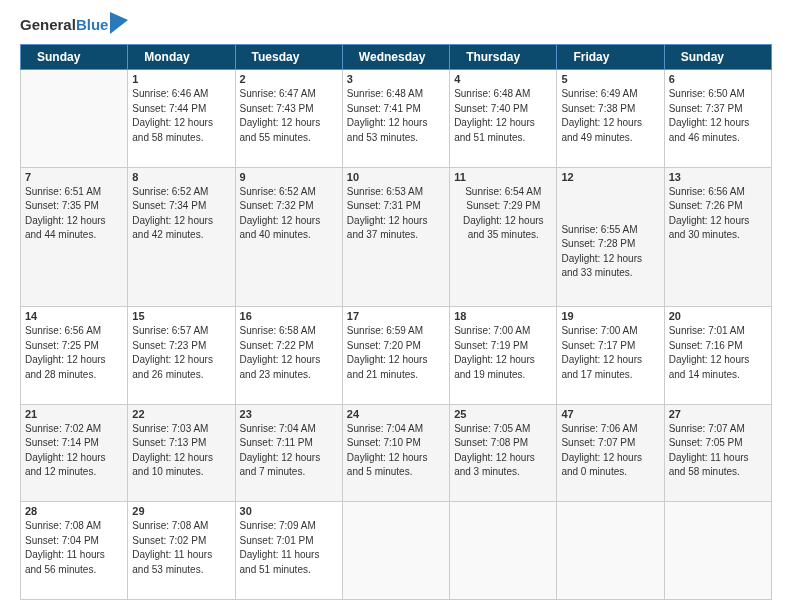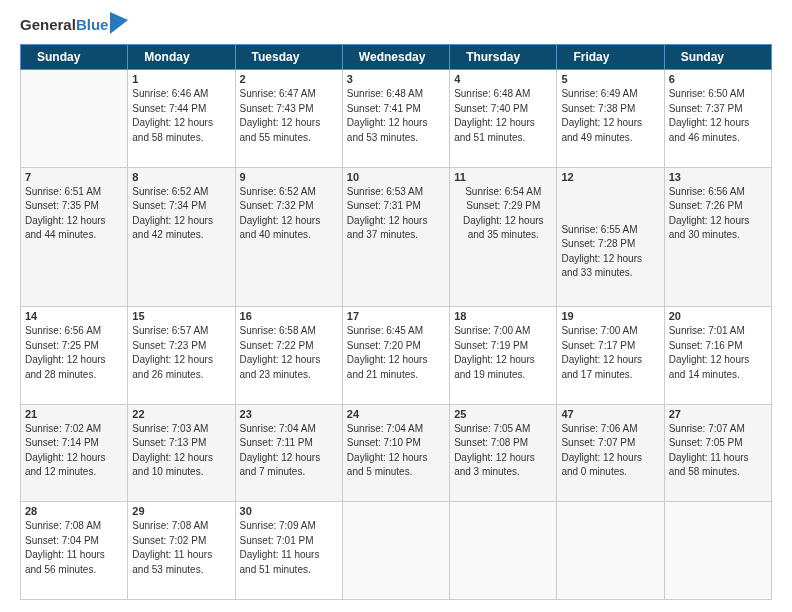--- a/index.html
+++ b/index.html
@@ -247,21 +247,21 @@
           </td>
           <td>
             <span class="day-num">16</span>
             <div class="day-info" style="white-space: pre-line;">Sunrise: 6:58 AM
 Sunset: 7:22 PM
 Daylight: 12 hours
 and 23 minutes.</div>
           </td>
           <td>
             <span class="day-num">17</span>
-            <div class="day-info" style="white-space: pre-line;">Sunrise: 6:45 AM
+            <div class="day-info" style="white-space: pre-line;">Sunrise: 6:59 AM
 Sunset: 7:20 PM
 Daylight: 12 hours
 and 21 minutes.</div>
           </td>
           <td>
             <span class="day-num">18</span>
             <div class="day-info" style="white-space: pre-line;">Sunrise: 7:00 AM
 Sunset: 7:19 PM
 Daylight: 12 hours
 and 19 minutes.</div>

